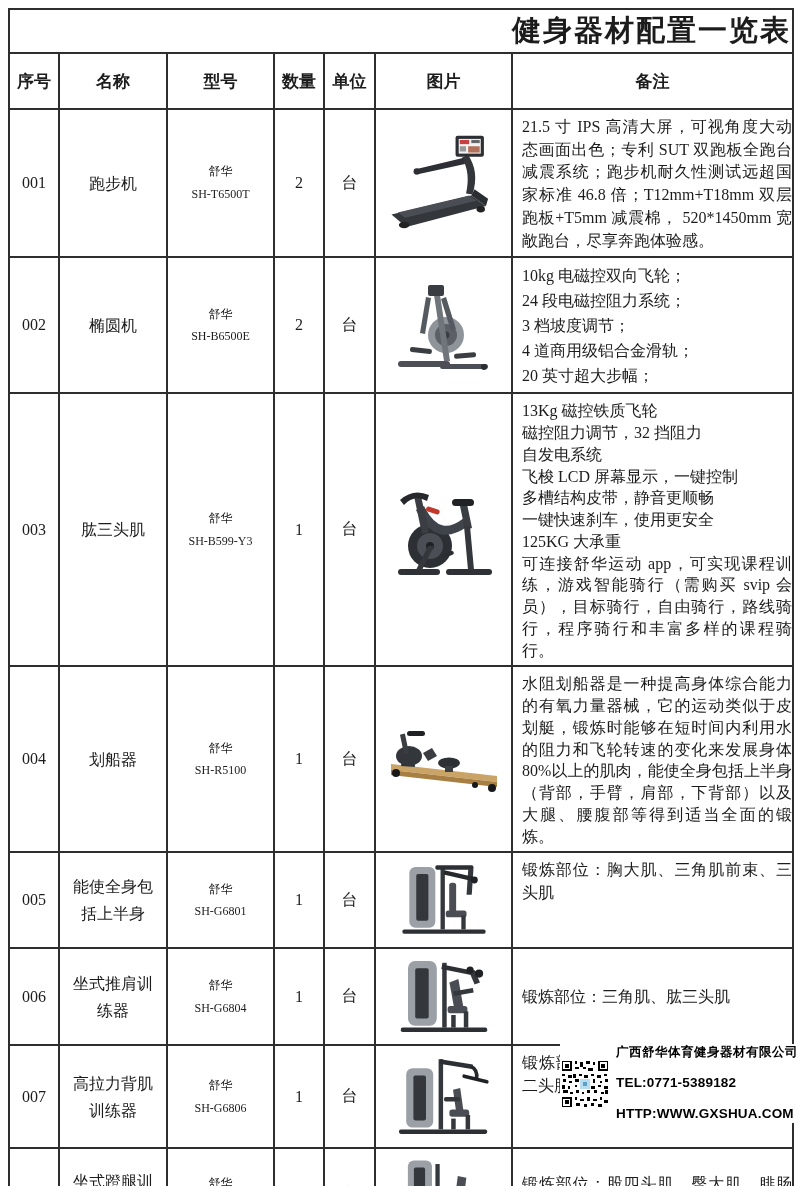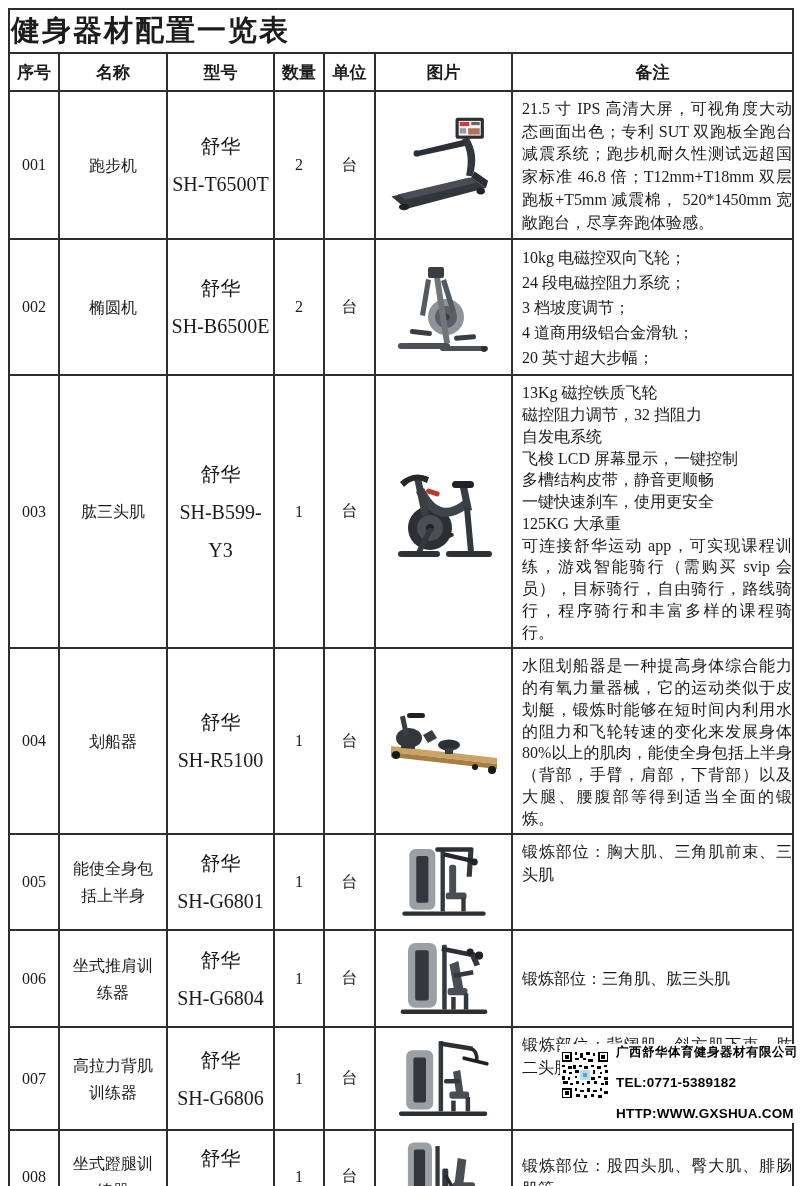--- a/index.html
+++ b/index.html
@@ -1,33 +1,33 @@
 <!DOCTYPE html>
 <html><head>
 <meta charset="utf-8">
 <style>
   html,body{margin:0;padding:0;background:#fff;}
   .page{position:relative;width:800px;height:1186px;background:#fff;box-sizing:border-box;padding:8px 8px 0 8px;font-family:"Liberation Serif","DejaVu Serif",serif;color:#1c1c1c;}
   table.sheet{width:784px;border-collapse:collapse;table-layout:fixed;}
   table.sheet td{border:2px solid #2e2e2e;overflow:hidden;box-sizing:border-box;}
-  .title-cell{height:38px;text-align:left;font-family:"Liberation Sans","DejaVu Sans",sans-serif;font-weight:bold;font-size:29px;letter-spacing:2px;}
-  .head td{height:38px;text-align:center;font-family:"Liberation Sans","DejaVu Sans",sans-serif;font-weight:bold;font-size:17px;}
+  .title-cell{height:38px;text-align:right;font-family:"Liberation Sans","DejaVu Sans",sans-serif;font-weight:bold;font-size:29px;letter-spacing:2px;}
+  .head td{height:56px;text-align:center;font-family:"Liberation Sans","DejaVu Sans",sans-serif;font-weight:bold;font-size:17px;}
   .c-no,.c-qty,.c-unit{text-align:center;font-size:16px;}
   .c-name{text-align:center;font-size:16px;padding:0 9px;line-height:1.7;}
-  .c-model{text-align:center;font-size:20px;white-space:pre-line;line-height:1.9;}
+  .c-model{text-align:center;font-size:12px;white-space:pre-line;line-height:1.9;}
   .c-img{text-align:center;vertical-align:middle;}
   .c-img svg{display:block;margin:0 auto;}
   .c-remark{vertical-align:top;padding:6px 0 4px 9px;font-size:16px;line-height:1.42;white-space:pre-line;text-align:justify;}
   .c-remark.v-mid{vertical-align:middle;border-radius:31px;}
   .c-remark.lh-c{line-height:1.36;}
   .c-remark.lh-l{line-height:1.55;}
   .h1{height:147px}.h2{height:136px}.h3{height:258px}.h4{height:164px}
   .h5{height:96px}.h6{height:97px}.h7{height:103px}.h8{height:93px}
   
-  .watermark{position:absolute;left:560px;top:1044px;width:236px;background:#fff;display:flex;align-items:flex-start;gap:8px;padding:1px 0 1px 2px;}
+  .watermark{position:absolute;left:560px;top:1044px;width:236px;background:#fff;display:flex;align-items:center;gap:8px;padding:1px 0 1px 2px;}
   .wm-text{font-family:"Liberation Sans","DejaVu Sans",sans-serif;font-weight:bold;color:#000;line-height:1.25;}
   .wm-company{font-size:12.5px;white-space:nowrap;letter-spacing:0.5px;}
   .wm-tel,.wm-web{font-size:13.5px;white-space:nowrap;letter-spacing:0.2px;margin-top:14px;}
 </style>
 </head>
 <body>
 
 <div class="page">
   <table class="sheet">
     <colgroup>

